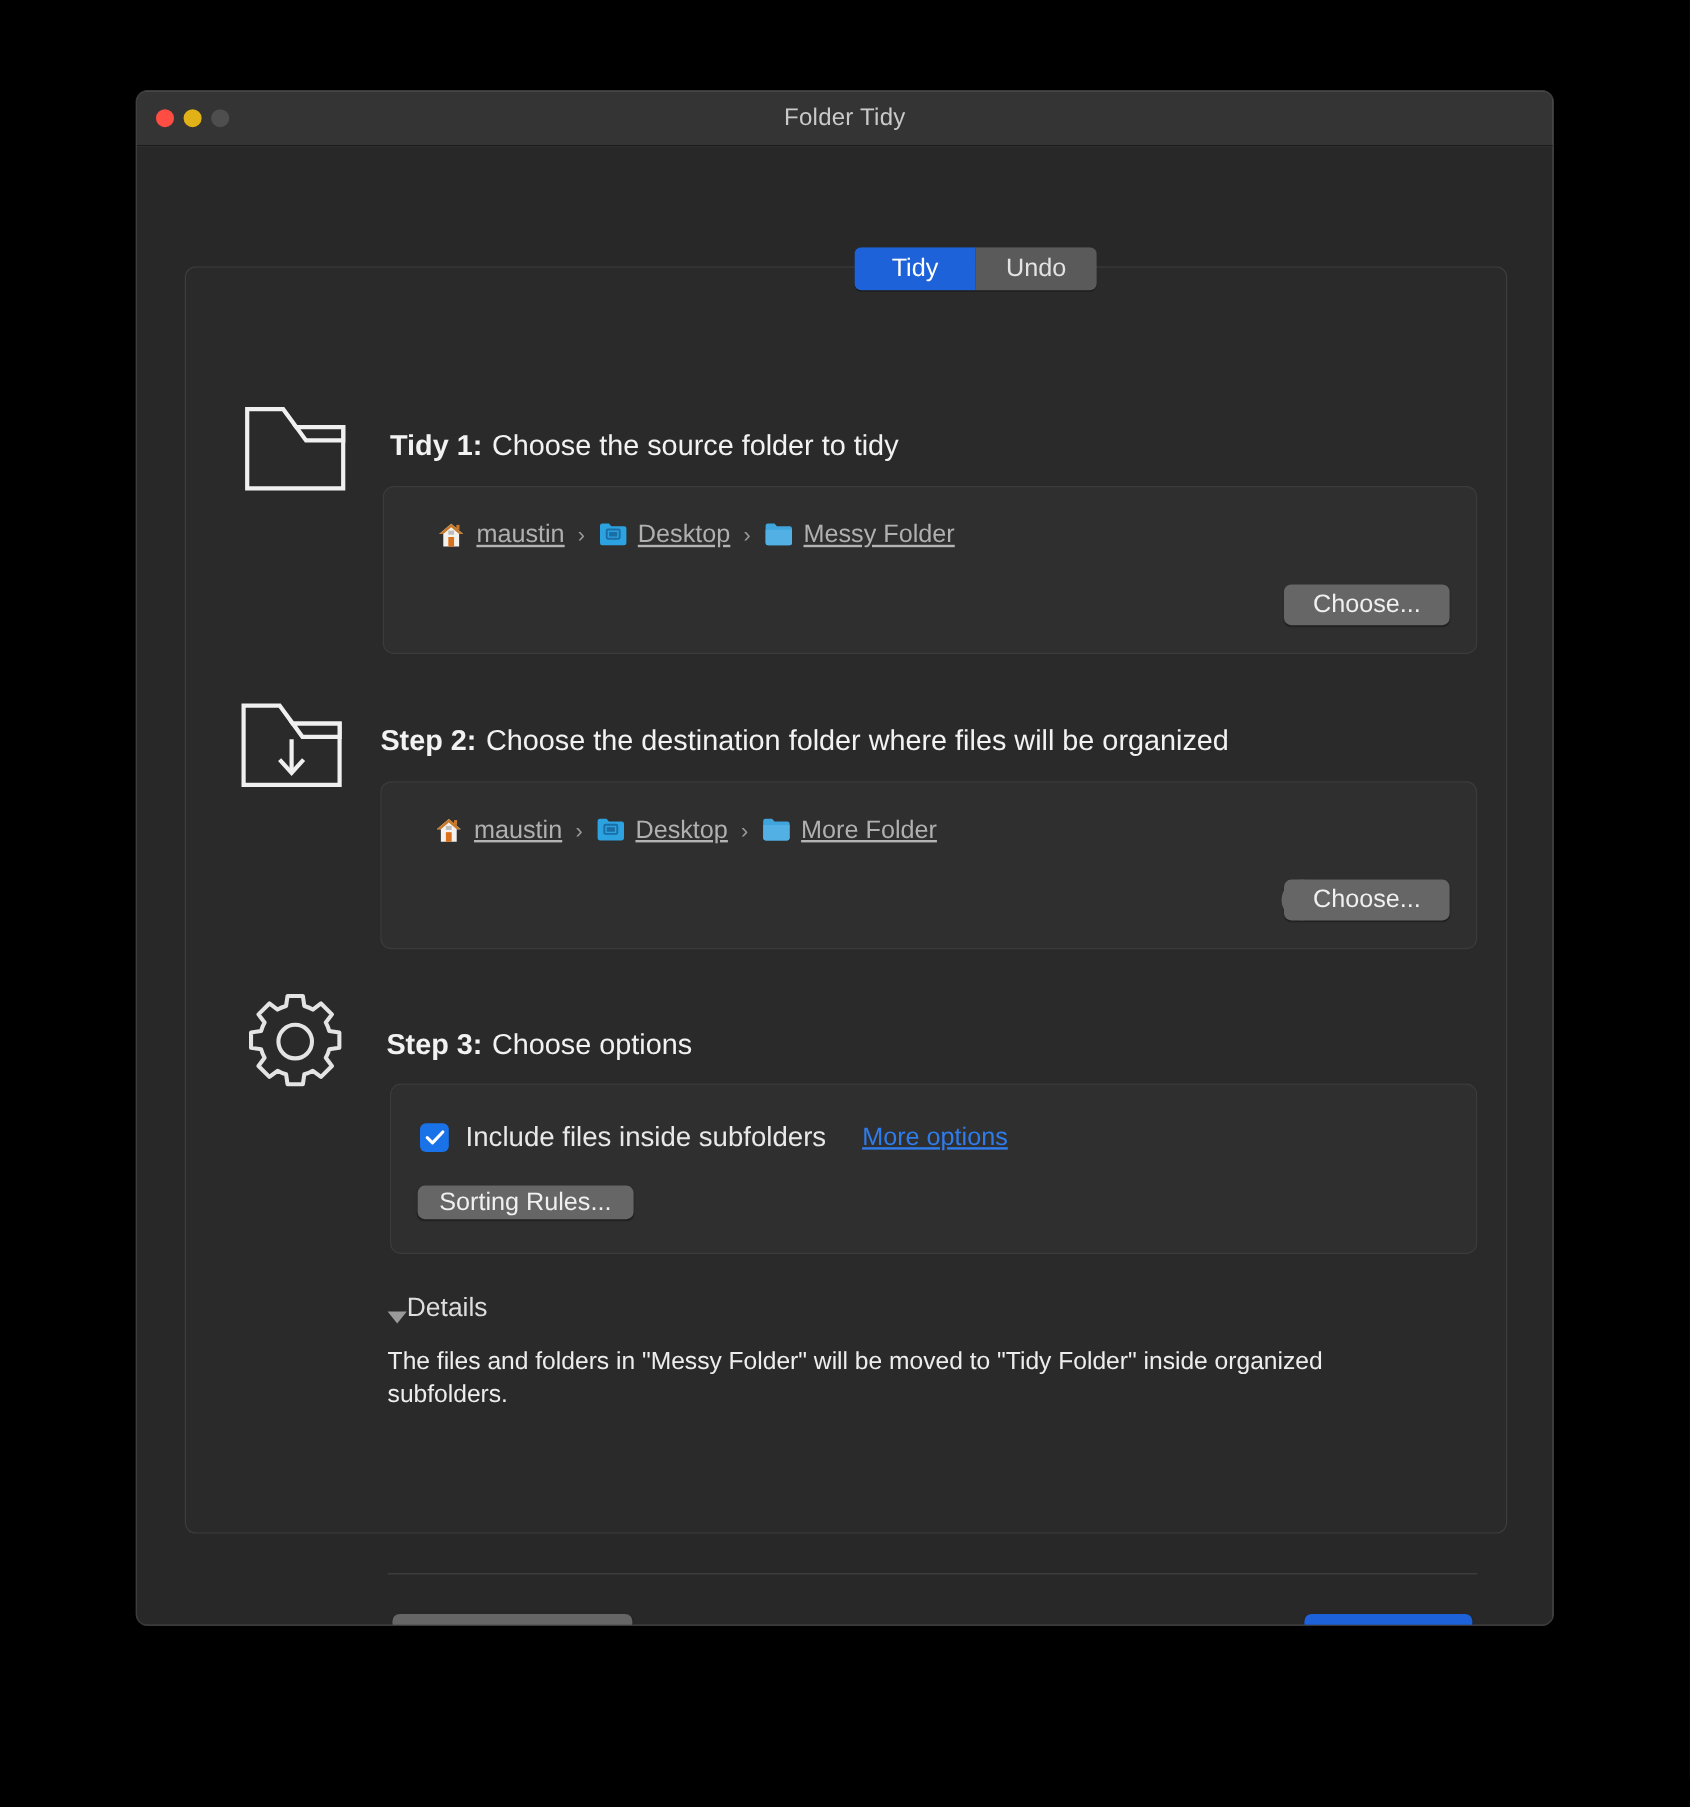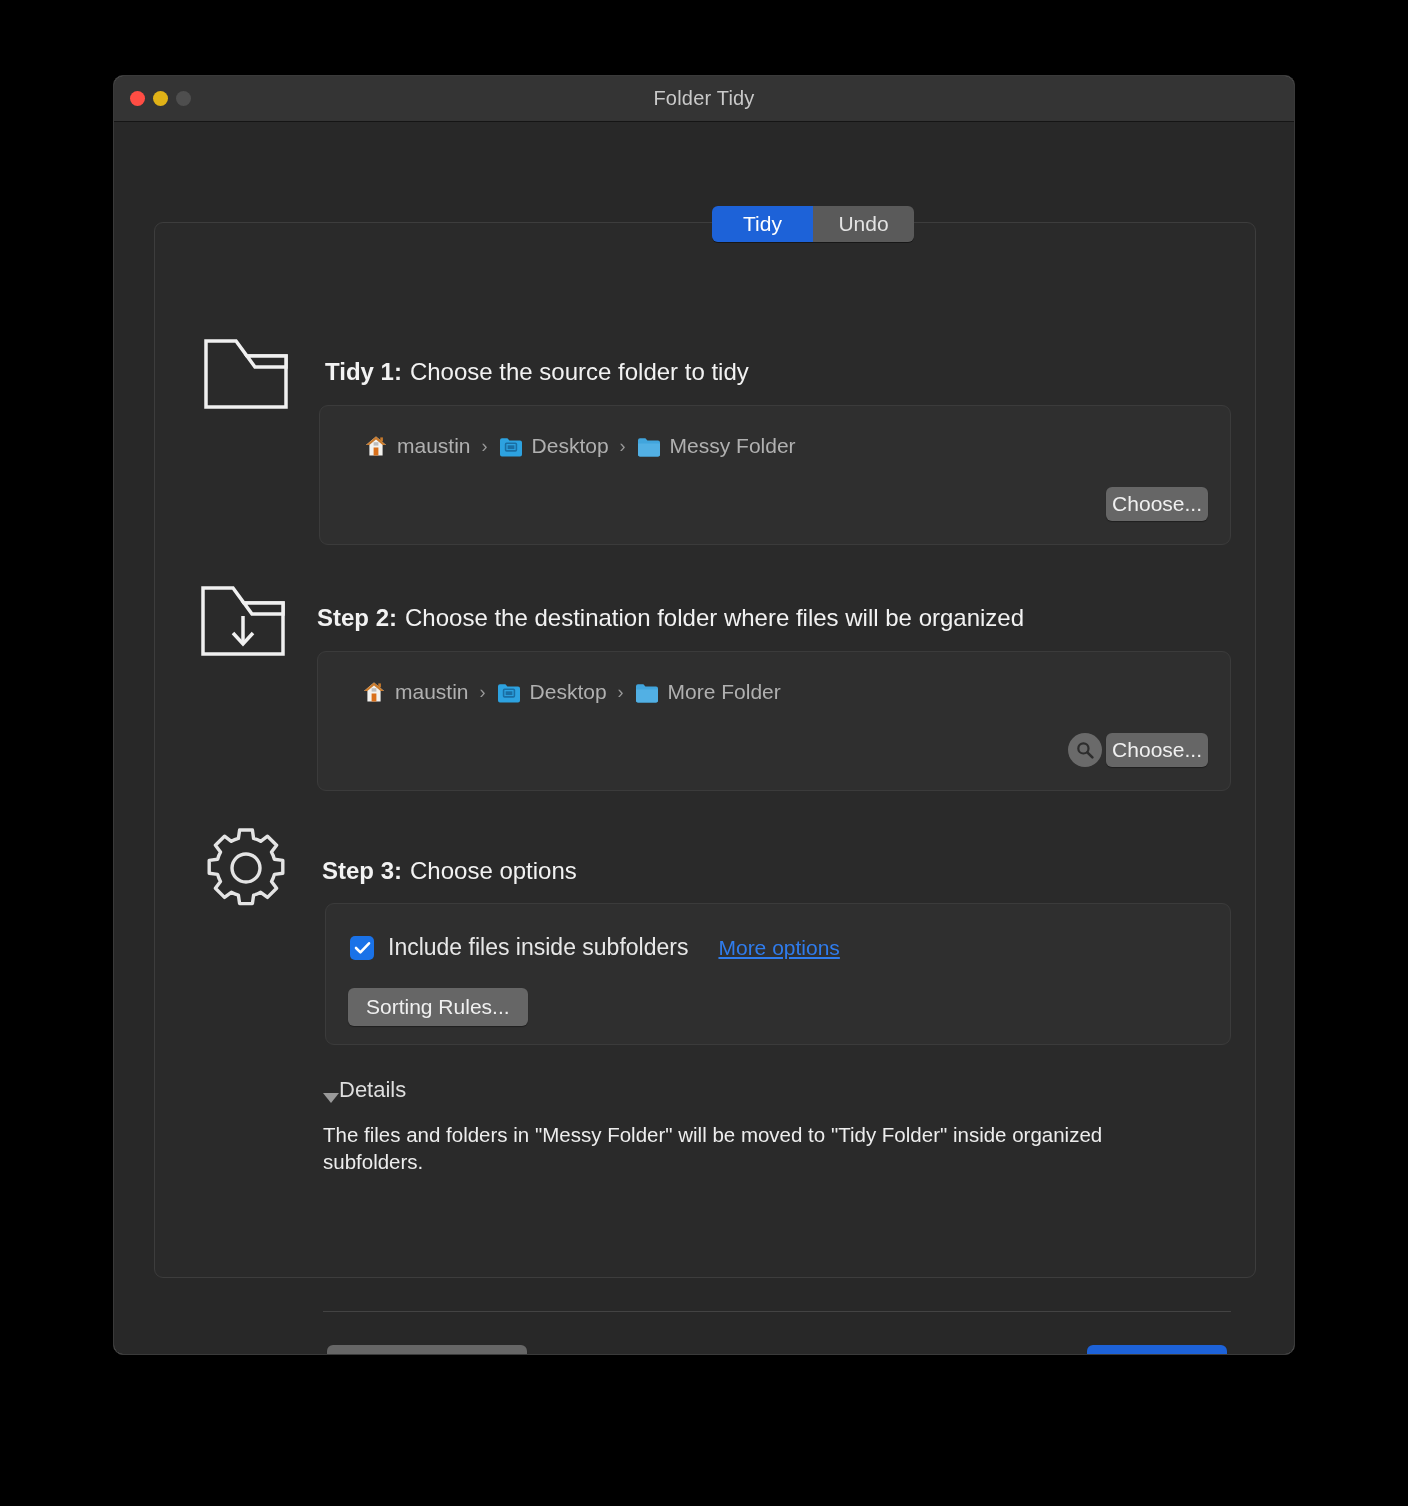--- a/index.html
+++ b/index.html
@@ -142,22 +142,23 @@
   .crumbs {
     position: absolute;
     display: flex;
     align-items: center;
     font-size: 21px;
     color: #b4b4b4;
     white-space: nowrap;
   }
   .crumb {
     display: flex;
-    align-items: flex-end;
+    align-items: flex-start;
     gap: 9px;
+    text-decoration: underline;
   }
   .crumb-label { color: #b0b0b0; }
   .crumb-sep {
     color: #9a9a9a;
     font-size: 18px;
     margin: 0 11px;
   }
 
   
   .btn {
@@ -174,21 +175,21 @@
     cursor: default;
   }
   .btn.primary {
     background: #1d62d8;
     color: #ffffff;
     font-weight: bold;
   }
   .btn.choose {
     position: absolute;
     height: 34px;
-    padding: 0 6px;
+    padding: 0 24px;
   }
 
   .search-btn {
     position: absolute;
     width: 34px;
     height: 34px;
     border-radius: 50%;
     background: #6a6a6a;
     display: flex;
     align-items: center;
@@ -416,21 +417,21 @@
           <div class="chk-row" style="left:24px; top:30px;">
             <div class="checkbox">
               <svg width="17" height="14" viewBox="0 0 17 14">
                 <path d="M2 7 L6.4 11.4 L15 2.3" fill="none" stroke="#ffffff" stroke-width="2.6" stroke-linecap="round" stroke-linejoin="round"></path>
               </svg>
             </div>
             <span class="chk-label">Include files inside subfolders</span>
             <span class="link">More options</span>
           </div>
 
-          <button class="btn" style="position:absolute; left:22px; top:84px; height:38px; padding:0 18px;">Sorting Rules...</button>
+          <button class="btn" style="position:absolute; left:22px; top:84px; height:28px; padding:0 18px;">Sorting Rules...</button>
         </div>
       </div>
 
       <div>
         <div class="details-head" style="left:168px; top:854px;">
           <span class="tri"></span>
           <span class="details-title">Details</span>
         </div>
 
         <div class="details-text" style="left:168px; top:898px;">

